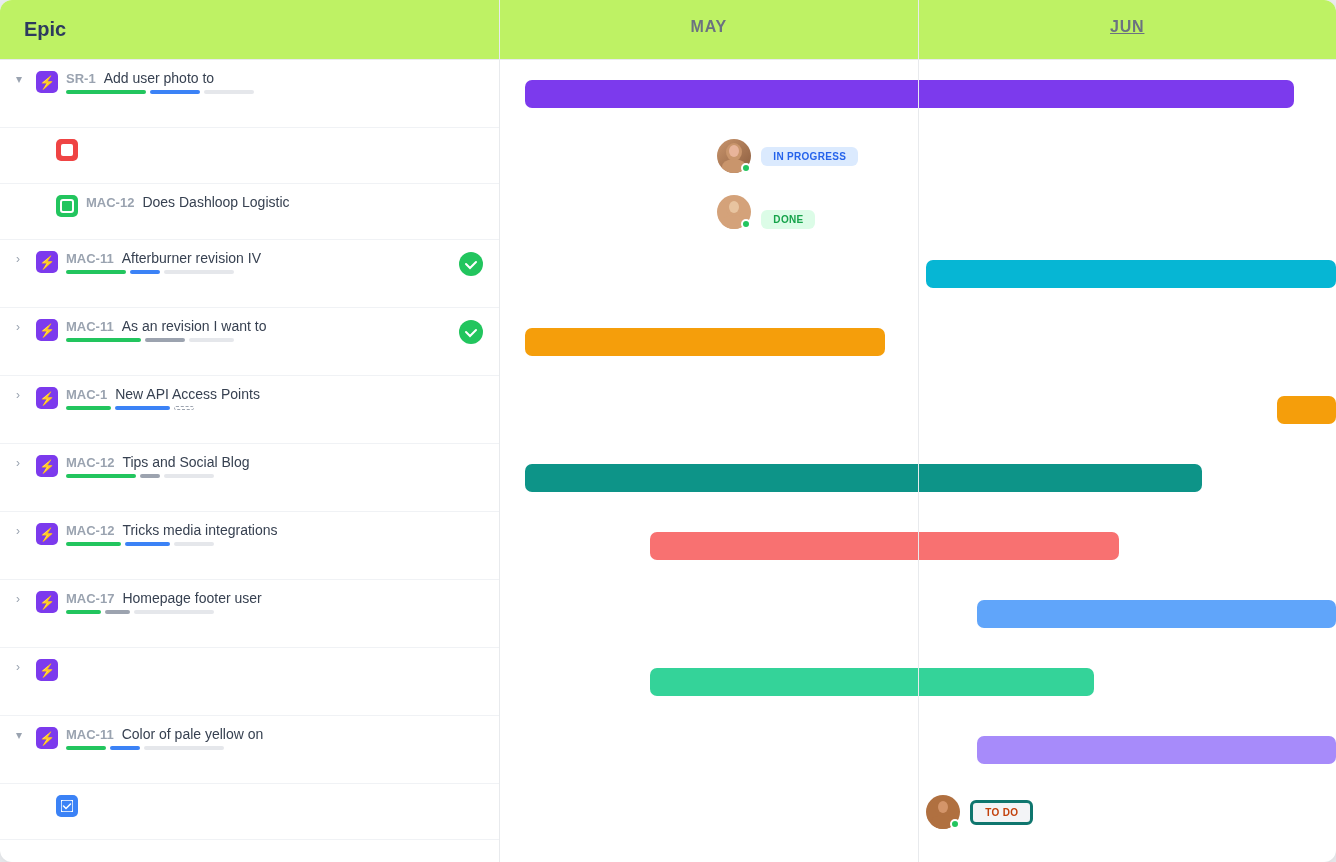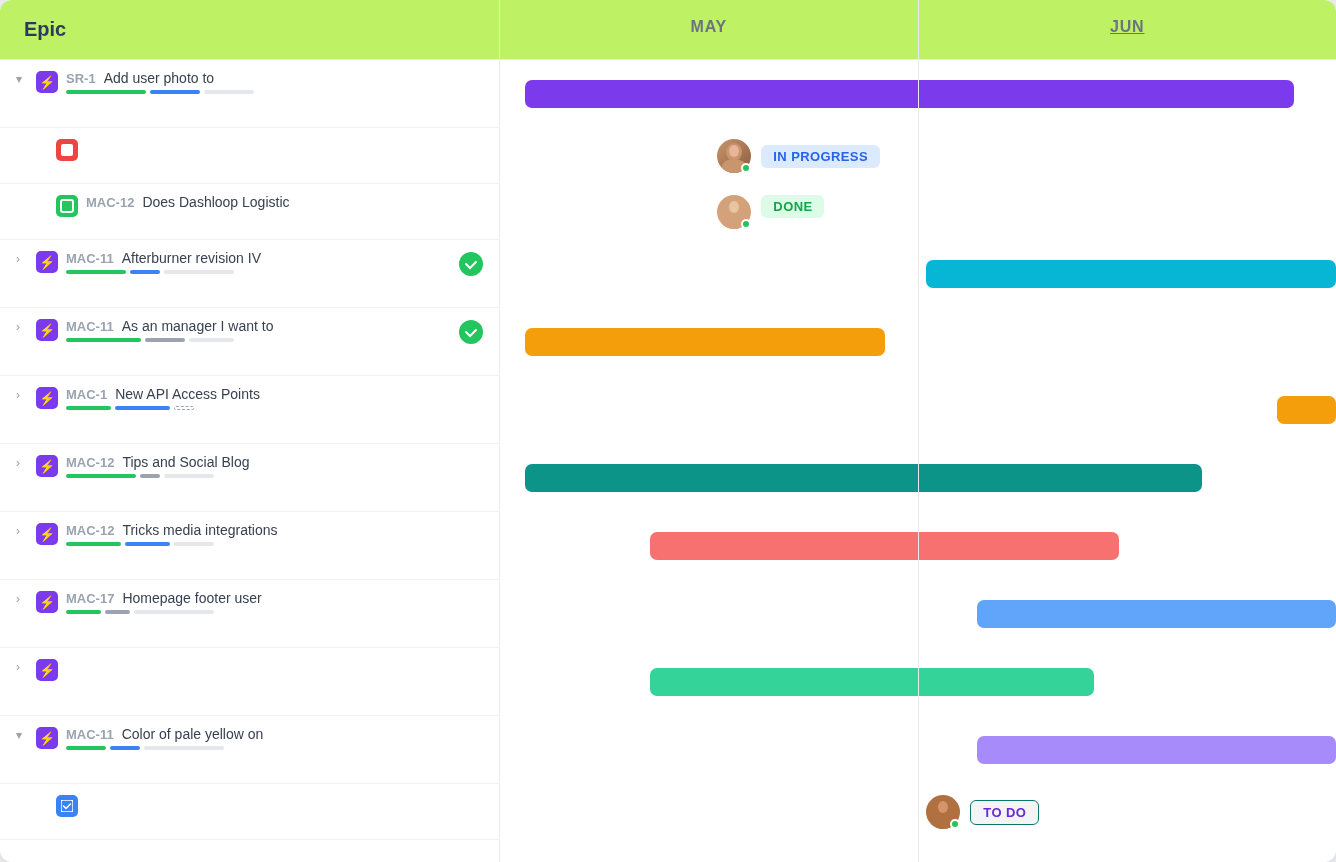--- a/index.html
+++ b/index.html
@@ -141,36 +141,36 @@
     .check-badge svg { width: 14px; height: 14px; }
 
     
     .gantt-wrapper {
       flex: 1;
       position: relative;
     }
     .status-pill {
       padding: 4px 12px;
       border-radius: 6px;
-      font-size: 13px;
+      font-size: 10px;
       font-weight: 700;
       letter-spacing: 0.03em;
     }
     .status-pill.in-progress {
       background: #dbeafe;
       color: #2563eb;
     }
     .status-pill.done {
       background: #dcfce7;
       color: #16a34a;
     }
     .status-pill.todo {
       background: #f3f4f6;
-      color: #6d28d9;
-      border: 1px solid #0f766e;
+      color: #c2410c;
+      border: 3px solid #0f766e;
     }
 
     .divider-line {
       border-bottom: 1px solid #f0f2f5;
     }
   </style>
 </head>
 <body>
 
 <div class="window">
@@ -247,21 +247,21 @@
       </div>
 
       <div class="epic-row divider-line" style="min-height:68px;">
         <div class="chevron">›</div>
         <div class="icon-badge purple">
           <span class="lightning">⚡</span>
         </div>
         <div class="epic-info">
           <div class="epic-id-name">
             <span class="epic-id">MAC-11</span>
-            <span class="epic-name">As an manager I want to</span>
+            <span class="epic-name">As an revision I want to</span>
           </div>
           <div class="progress-bars">
             <div class="prog-bar" style="width:75px;background:#22c55e;"></div>
             <div class="prog-bar" style="width:40px;background:#9ca3af;"></div>
             <div class="prog-bar" style="width:45px;background:#e5e7eb;"></div>
           </div>
         </div>
         <div class="check-badge">
           <svg viewBox="0 0 14 14" fill="none">
               <path d="M2 7l4 4 6-6" stroke="white" stroke-width="2" stroke-linecap="round"></path>
@@ -397,21 +397,21 @@
                 <ellipse cx="17" cy="12" rx="5" ry="6" fill="#e8b49a"></ellipse>
               </svg>
             </div>
             <div style="width:10px;height:10px;background:#22c55e;border-radius:50%;border:2px solid #fff;position:absolute;bottom:0;right:0;"></div>
           </div>
           <div class="status-pill in-progress">IN PROGRESS</div>
         </div>
       </div>
 
       <div style="position:absolute;top:124px;left:0;right:0;height:56px;display:flex;align-items:center;">
-        <div style="position:absolute;left:26%;display:flex;align-items:flex-start;gap:10px;">
+        <div style="position:absolute;left:26%;display:flex;align-items:flex-end;gap:10px;">
           <div style="position:relative;width:34px;height:34px;">
             <div style="width:34px;height:34px;border-radius:50%;overflow:hidden;background:#d4a27a;">
               <svg viewBox="0 0 34 34" width="34" height="34">
                 <ellipse cx="17" cy="13" rx="8" ry="9" fill="#d4a27a"></ellipse>
                 <ellipse cx="17" cy="28" rx="12" ry="8" fill="#d4a27a"></ellipse>
                 <ellipse cx="17" cy="12" rx="5" ry="6" fill="#e8c4a0"></ellipse>
               </svg>
             </div>
             <div style="width:10px;height:10px;background:#22c55e;border-radius:50%;border:2px solid #fff;position:absolute;bottom:0;right:0;"></div>
           </div>

